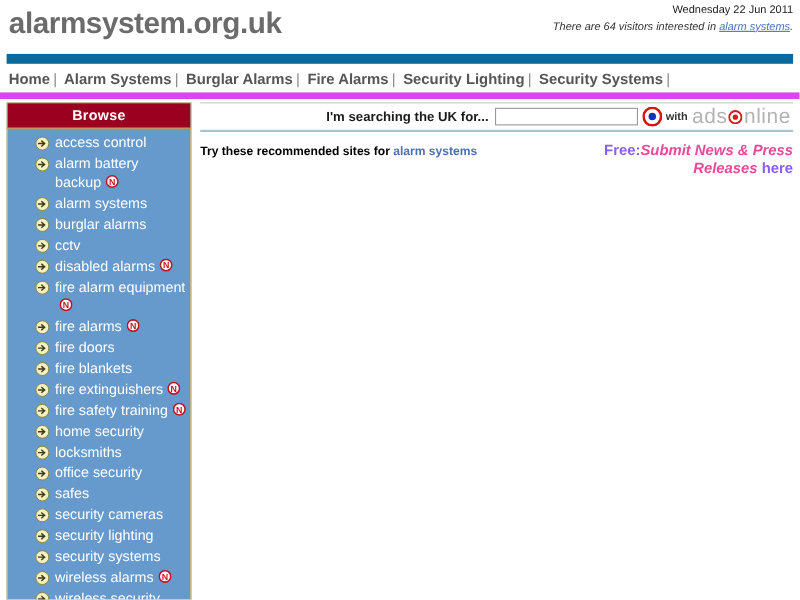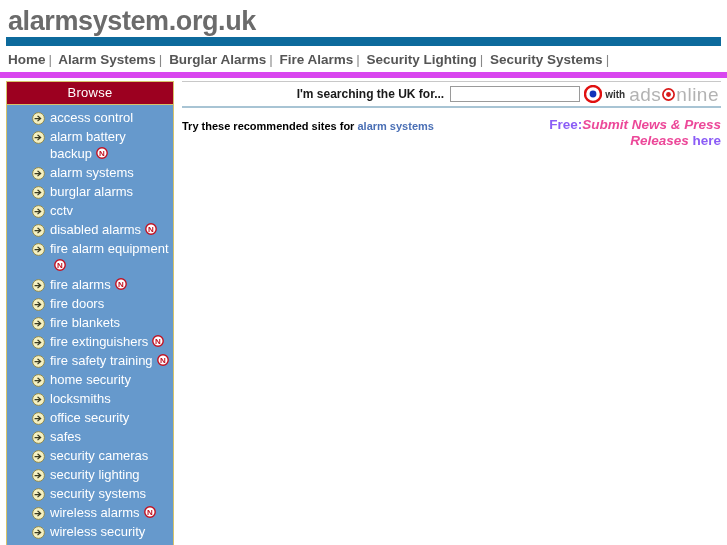--- a/index.html
+++ b/index.html
@@ -13,21 +13,21 @@
     overflow: hidden;
     font-family: "Liberation Sans", sans-serif;
     font-size: 13px;
     color: #333333;
     position: relative;
   }
 
   
   .header {
     position: relative;
-    height: 36px;
+    height: 48px;
     padding: 0 6px;
     box-sizing: border-box;
   }
   .site-title {
     position: absolute;
     left: 8px;
     top: 6px;
     font-size: 27px;
     font-weight: bold;
     color: #6b6b6b;
@@ -96,21 +96,21 @@
     width: 168px;
     flex: 0 0 168px;
     margin: 3px 0 0 6px;
     background: #6699cc;
     border: 1px solid #d6c36a;
     box-sizing: border-box;
   }
   .browse-header {
     background: #9c0020;
     color: #ffffff;
-    font-weight: normal;
+    font-weight: bold;
     font-size: 13px;
     text-align: center;
     padding: 3px 0 4px 0;
     border-bottom: 1px solid #d6c36a;
     letter-spacing: 0.3px;
   }
   .browse-list {
     padding: 3px 0 4px 0;
     margin-left: 19px;
   }
@@ -235,20 +235,24 @@
   }
   .promo .red { color: #8b5cf6; }
   .promo .blue { color: #ec4899; font-style: italic; }
   .promo a { text-decoration: none; }
 </style>
 </head>
 <body>
 
 <div class="header">
   <div class="site-title">alarmsystem.org.uk</div>
+  <div class="header-right">
+    <div class="header-date">Wednesday 22 Jun 2011</div>
+    <div class="header-visitors"><span>There are 64 visitors interested in </span><a href="#">alarm systems</a><span>.</span></div>
+  </div>
 </div>
 
 <div class="blue-bar"></div>
 
 <div class="topnav">
   <a href="#">Home</a><span class="sep">|</span>
   <a href="#">Alarm Systems</a><span class="sep">|</span>
   <a href="#">Burglar Alarms</a><span class="sep">|</span>
   <a href="#">Fire Alarms</a><span class="sep">|</span>
   <a href="#">Security Lighting</a><span class="sep">|</span>

